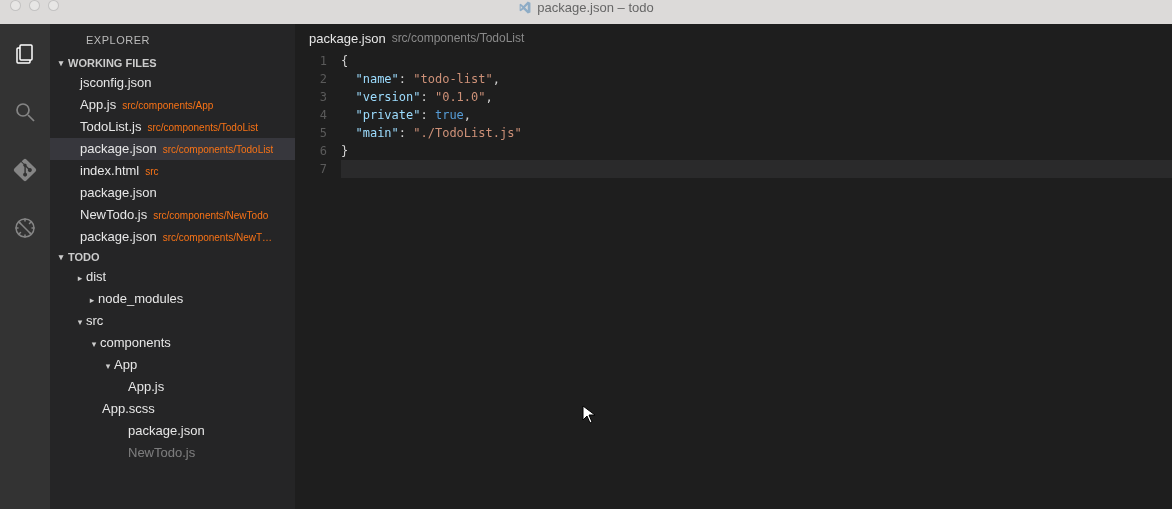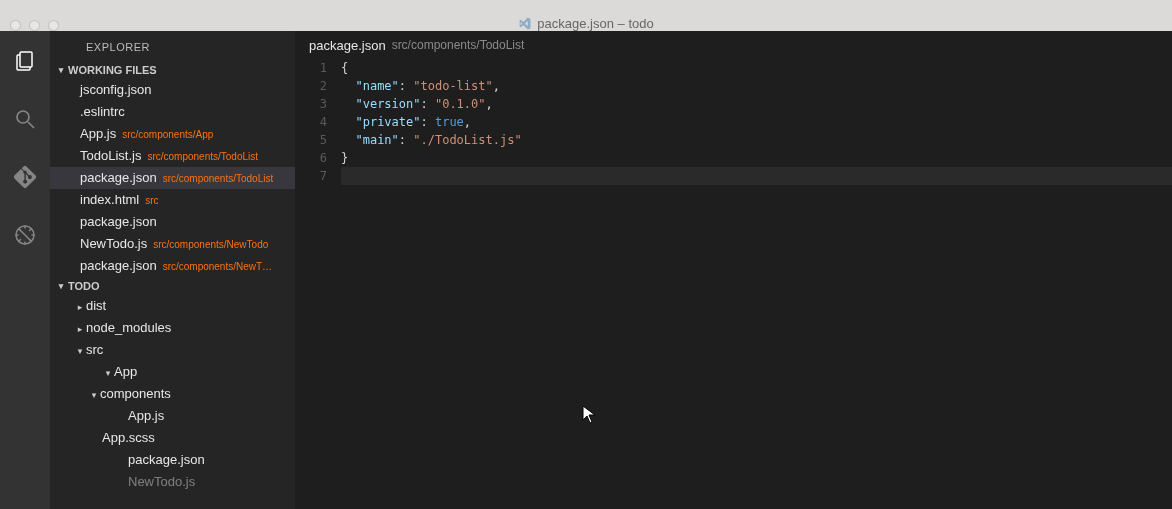--- a/index.html
+++ b/index.html
@@ -8,24 +8,24 @@
   font-size: 13px;
   background: #1e1e1e;
   color: #cccccc;
   width: 1172px;
   height: 509px;
   overflow: hidden;
   display: flex;
   flex-direction: column;
 }
 .titlebar {
-  height: 31px;
+  height: 24px;
   background: #dcdad9;
   display: flex;
-  align-items: flex-end;
+  align-items: flex-start;
   position: relative;
   flex-shrink: 0;
 }
 .traffic-lights {
   display: flex;
   gap: 8px;
   padding-left: 10px;
 }
 .traffic-light {
   width: 11px; height: 11px; border-radius: 50%;
@@ -241,23 +241,20 @@
 
     <div class="section-header">
       <span class="chevron">▾</span>
       <span>WORKING FILES</span>
     </div>
     <div class="working-files" id="working-files">
         <div class="item">
           <span class="name">jsconfig.json</span>
         </div>
         <div class="item">
-          <span class="name">.eslintrc</span>
-        </div>
-        <div class="item">
           <span class="name">App.js</span>
           <span class="path">src/components/App</span>
         </div>
         <div class="item">
           <span class="name">TodoList.js</span>
           <span class="path">src/components/TodoList</span>
         </div>
         <div class="item selected">
           <span class="name">package.json</span>
           <span class="path">src/components/TodoList</span>
@@ -281,35 +278,35 @@
 
     <div class="section-header">
       <span class="chevron">▾</span>
       <span>TODO</span>
     </div>
     <div class="tree" id="tree">
         <div class="item" style="padding-left: 24px;">
           <span class="arrow collapsed"></span>
           <span class="name">dist</span>
         </div>
-        <div class="item" style="padding-left: 24px;">
+        <div class="item" style="padding-left: 36px;">
           <span class="arrow collapsed"></span>
           <span class="name">node_modules</span>
         </div>
         <div class="item" style="padding-left: 24px;">
           <span class="arrow expanded"></span>
           <span class="name">src</span>
         </div>
+        <div class="item" style="padding-left: 38px;">
+          <span class="arrow expanded"></span>
+          <span class="name">components</span>
+        </div>
         <div class="item" style="padding-left: 52px;">
           <span class="arrow expanded"></span>
           <span class="name">App</span>
-        </div>
-        <div class="item" style="padding-left: 38px;">
-          <span class="arrow expanded"></span>
-          <span class="name">components</span>
         </div>
         <div class="item" style="padding-left: 66px;">
           <span class="arrow "></span>
           <span class="name">App.js</span>
         </div>
         <div class="item" style="padding-left: 40px;">
           <span class="arrow "></span>
           <span class="name">App.scss</span>
         </div>
         <div class="item" style="padding-left: 66px;">

